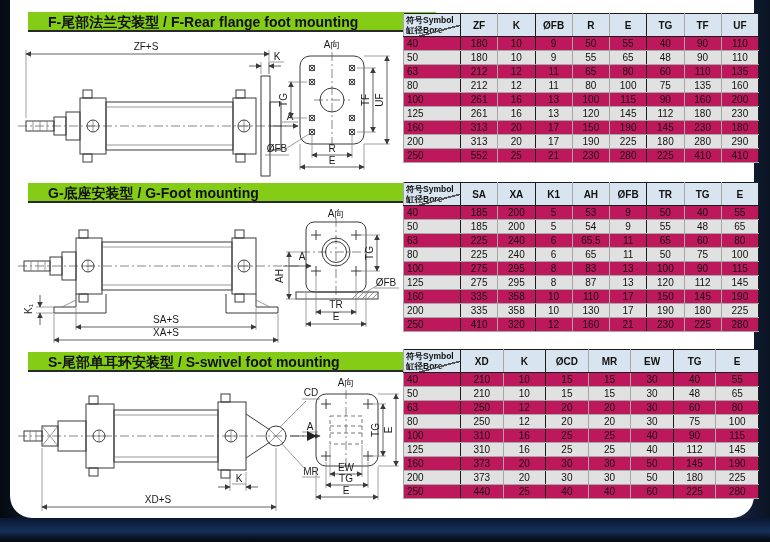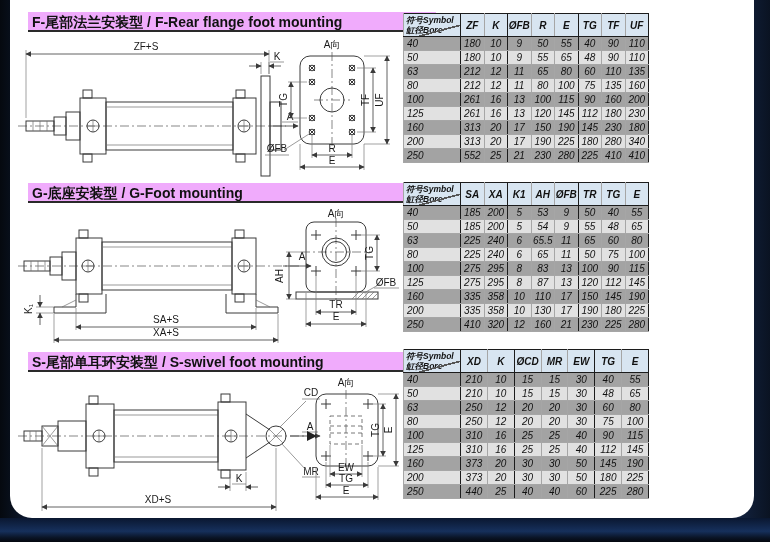--- a/index.html
+++ b/index.html
@@ -11,32 +11,31 @@
   .bg-bottom{
     position:absolute;left:0;top:518px;width:770px;height:24px;
     background:linear-gradient(180deg,#0a1730 0%,#16305c 55%,#0a1426 82%,#04070e 100%);
   }
   .paper{
     position:absolute;left:10px;top:0;width:744px;height:518px;
     background:#ffffff;border-radius:0 0 22px 22px;
   }
   .sec-title{
     position:absolute;left:28px;width:408px;height:20px;line-height:20px;
-    background:#f0abfc;border-bottom:2px solid #2a2a2a;
+    background:#84cc16;border-bottom:2px solid #2a2a2a;
     font-size:14px;font-weight:bold;color:#111;
-    padding-left:4px;box-sizing:border-box;white-space:nowrap;overflow:hidden;
+    padding-left:20px;box-sizing:border-box;white-space:nowrap;overflow:hidden;
   }
   .diagram{position:absolute;left:18px;}
   
   .dim-table{
-    position:absolute;left:403px;width:246px;
+    position:absolute;left:403px;width:356px;
     border-collapse:collapse;table-layout:fixed;
-    font-size:10px;color:#111;background:#a3a3a3;
+    font-size:10px;color:#111;background:#be185d;
     border:1.5px solid #1c1c1c;
-    font-style:italic;
   }
   .dim-table th,.dim-table td{
     border-left:1px solid #a6a6a6;border-bottom:1px solid #a6a6a6;
     padding:0;height:13px;text-align:center;overflow:hidden;white-space:nowrap;
   }
   .dim-table th{background:#d8e5f1;height:22px;font-weight:bold;border-bottom:1.5px solid #1c1c1c;}
   .dim-table .gs{border-left:1.5px solid #1c1c1c;}
   .dim-table tr.alt td{background:#e1e1e1;}
   .dim-table td.bore{text-align:left;padding-left:3px;}
   .corner{position:relative;background:#d8e5f1;}
@@ -278,21 +277,21 @@
       </tr>
       <tr class="alt">
         <td class="bore">200</td>
         <td class="gs">313</td>
         <td>20</td>
         <td class="gs">17</td>
         <td>190</td>
         <td>225</td>
         <td class="gs">180</td>
         <td>280</td>
-        <td>340</td>
+        <td>290</td>
       </tr>
       <tr>
         <td class="bore">250</td>
         <td class="gs">552</td>
         <td>25</td>
         <td class="gs">21</td>
         <td>230</td>
         <td>280</td>
         <td class="gs">225</td>
         <td>410</td>

